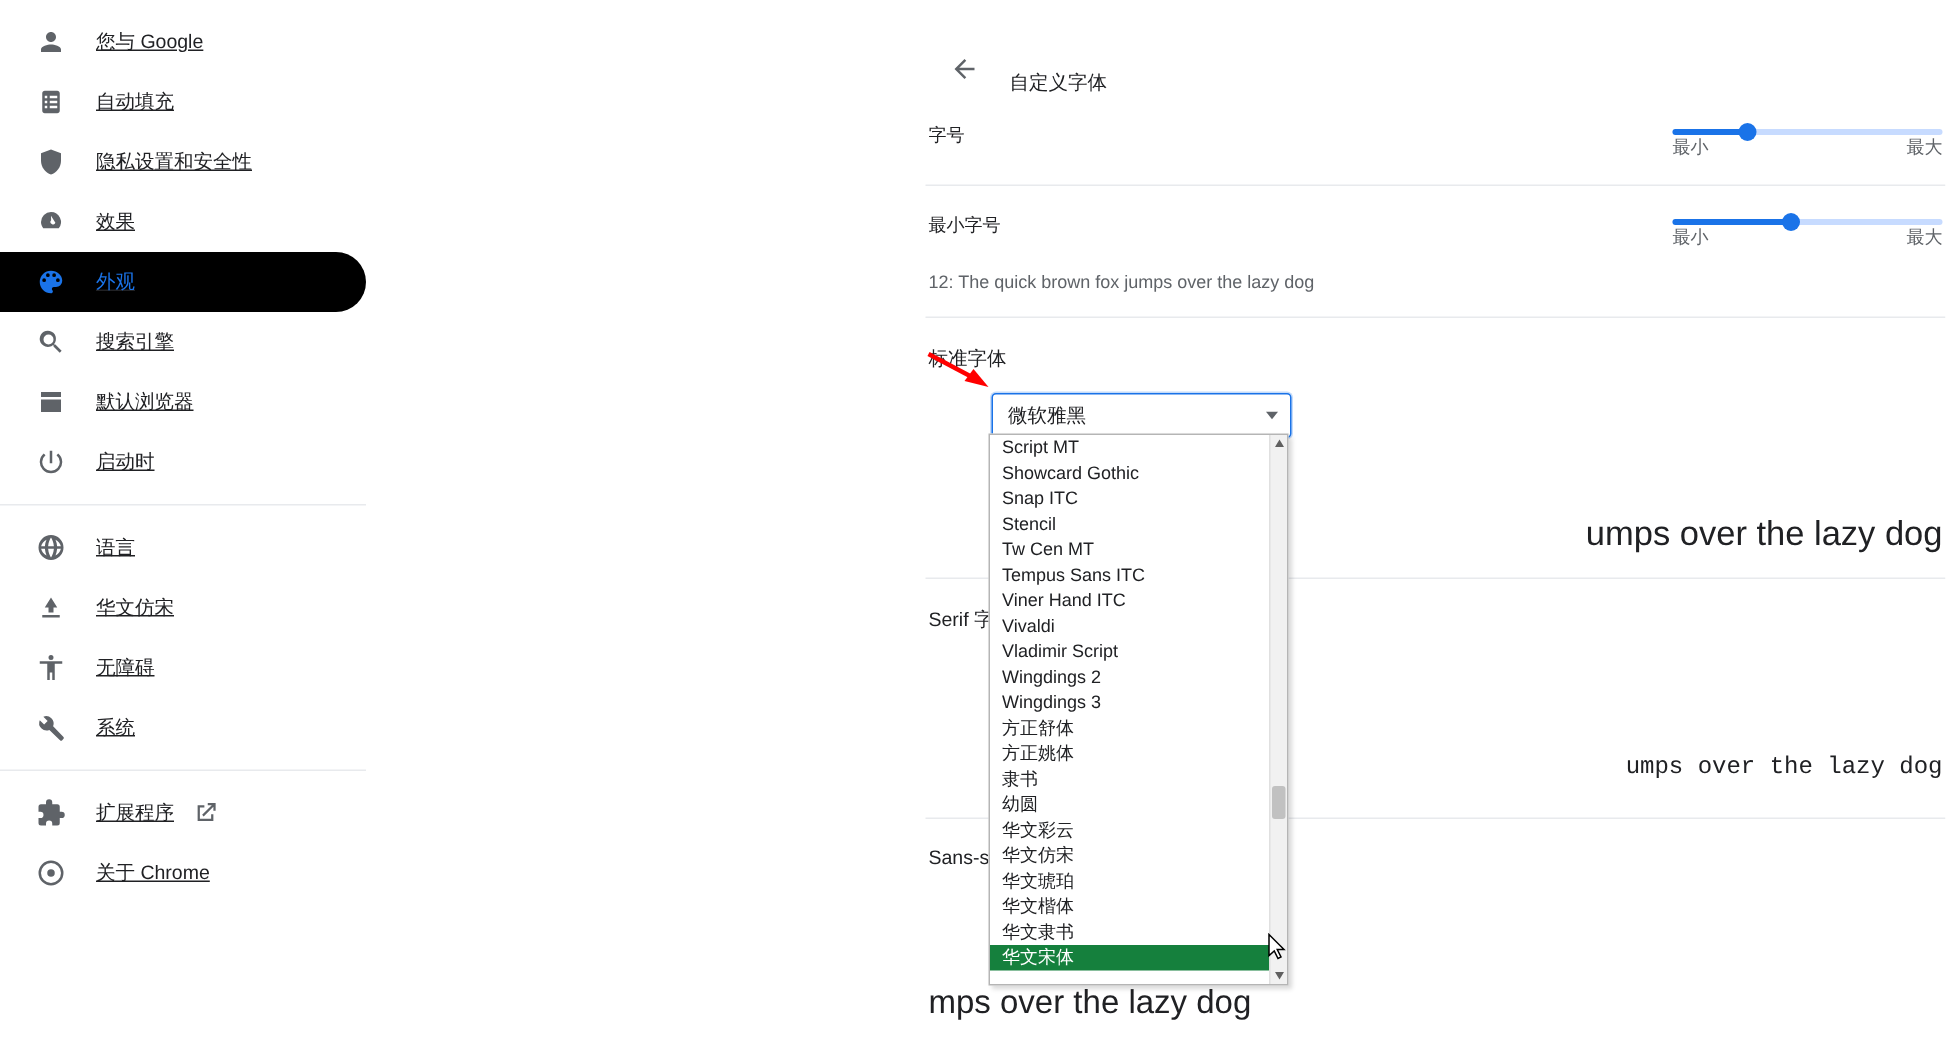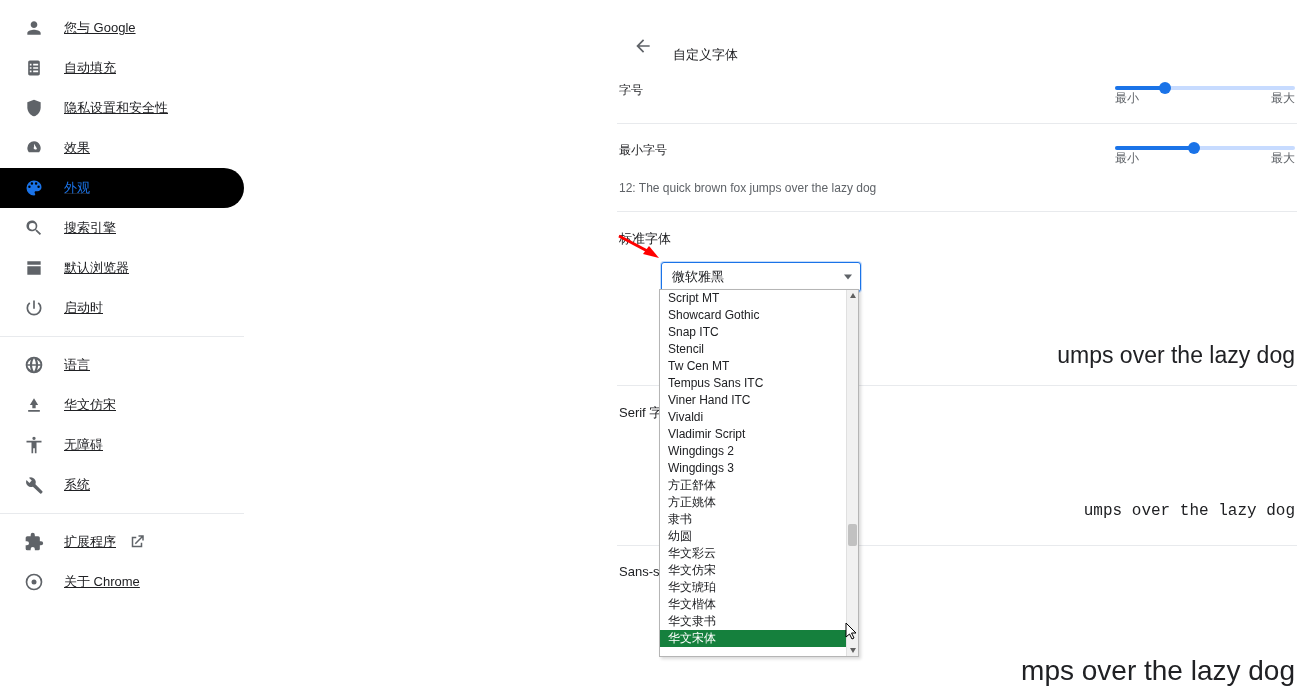--- a/index.html
+++ b/index.html
@@ -432,17 +432,17 @@
       <div class="preview-big" style="text-align:right; margin-top:50px;">umps over the lazy dog</div>
     </div>
 
     <div class="font-section serif-section" style="height:160px;">
       <div class="font-label">Serif 字</div>
       <div class="preview-big preview-mono" style="text-align:right; margin-top:80px;">umps over the lazy dog</div>
     </div>
 
     <div class="font-section sans-section" style="height:160px;">
       <div class="font-label">Sans-s</div>
-      <div class="preview-big" style="text-align:right; margin-top:76px; font-size:28px;">mps over the lazy dog</div>
+      <div class="preview-big" style="margin-top:76px; font-size:22px;">mps over the lazy dog</div>
     </div>
 
   </div>
 </div>
 
 </body></html>

